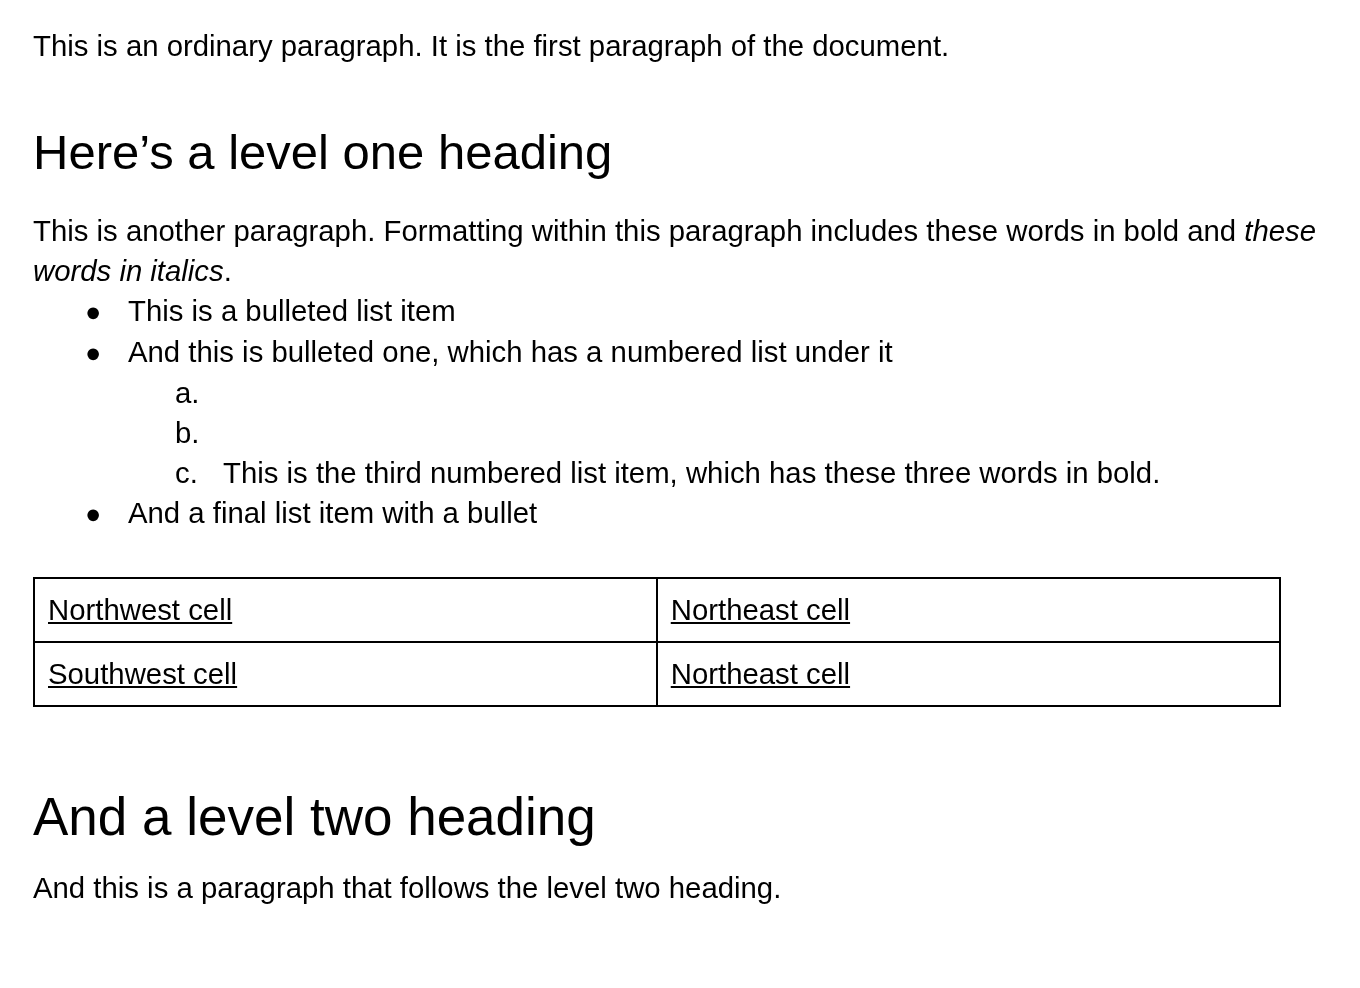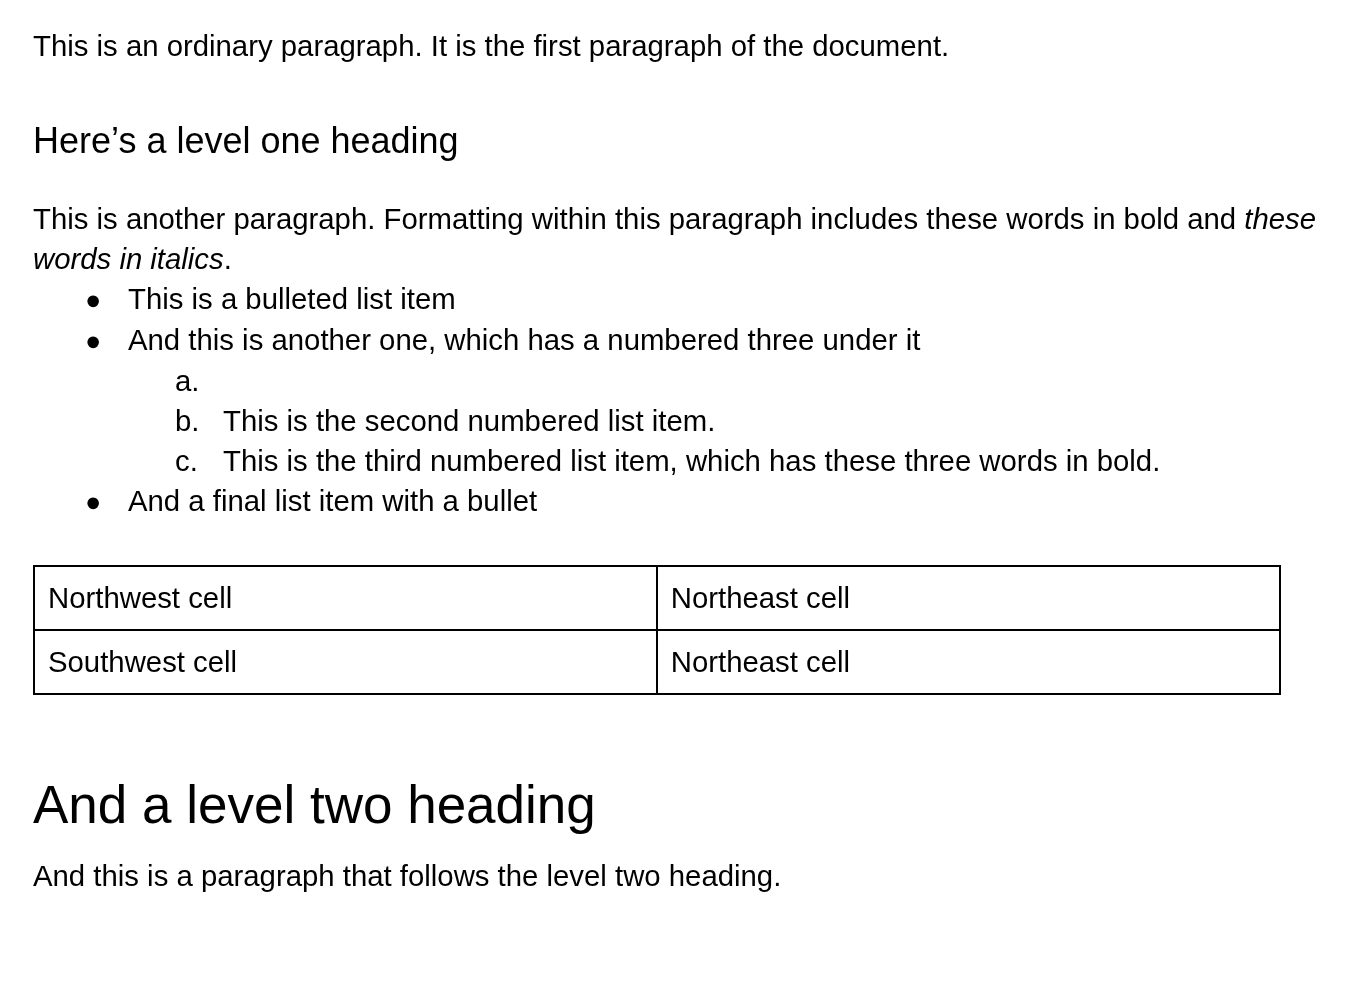--- a/index.html
+++ b/index.html
@@ -15,24 +15,24 @@
     font-weight: 400;
   }
   .page {
     width: 1360px;
     height: 988px;
     padding: 26px 33px 0 33px;
     background: #ffffff;
   }
   p { margin: 0; }
   h1 {
-    font-size: 36px;
+    font-size: 49px;
     line-height: 73.6px;
     font-weight: 400;
-    margin: 38px 0 21px 0;
+    margin: 50px 0 21px 0;
   }
   h2 {
     font-size: 53px;
     line-height: 59px;
     font-weight: 400;
     margin: 80px 0 22px 0;
   }
   b, strong { font-weight: 400; }
   i, em { font-style: italic; margin-top: 33px; }
 
@@ -48,20 +48,21 @@
     margin-left: 142px;
   }
   .li .marker.bullet { font-size: 27px; }
   .li .li-text { flex: 1 1 auto; }
 
   table.doc-table {
     border-collapse: collapse;
     width: 1247.5px;
     margin: 43px 0 0 0;
     table-layout: fixed;
+    text-decoration: underline;
   }
   table.doc-table td {
     border: 2.7px solid #000000;
     width: 50%;
     padding: 11px 13px;
     vertical-align: top;
     font-size: 29.33px;
     line-height: 40px;
   }
 </style>
@@ -78,30 +79,29 @@
 
   <div class="doc-list">
 
     <div class="li">
       <span class="marker bullet">●</span>
       <span class="li-text">This is a bulleted list item</span>
     </div>
 
     <div class="li">
       <span class="marker bullet">●</span>
-      <span class="li-text">And this is another one, which has a numbered three under it</span>
+      <span class="li-text">And this is bulleted one, which has a numbered list under it</span>
     </div>
 
     <div class="li nested">
       <span class="marker">a.</span>
     </div>
 
     <div class="li nested">
       <span class="marker">b.</span>
-      <span class="li-text">This is the second numbered list item.</span>
     </div>
 
     <div class="li nested">
       <span class="marker">c.</span>
       <span class="li-text"><span>This is the third numbered list item, which has </span><b>these three words</b><span> in bold.</span></span>
     </div>
 
     <div class="li">
       <span class="marker bullet">●</span>
       <span class="li-text">And a final list item with a bullet</span>

